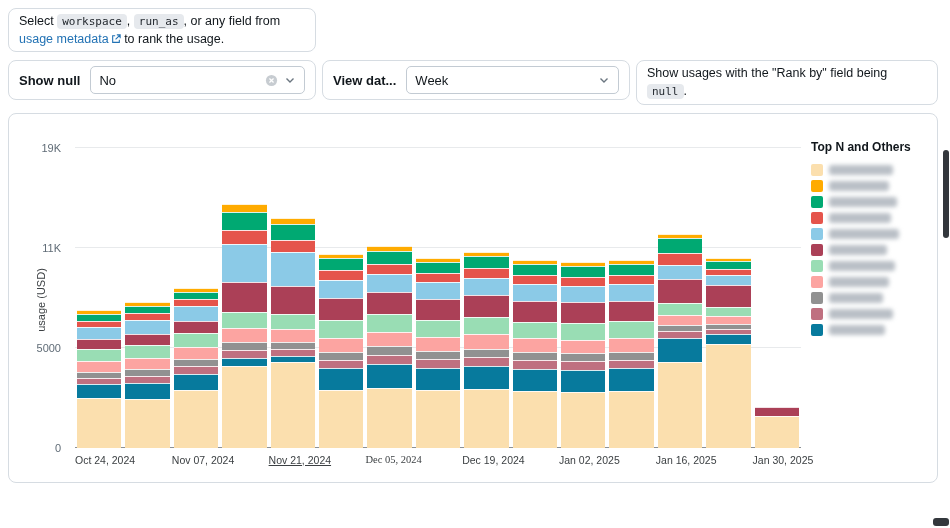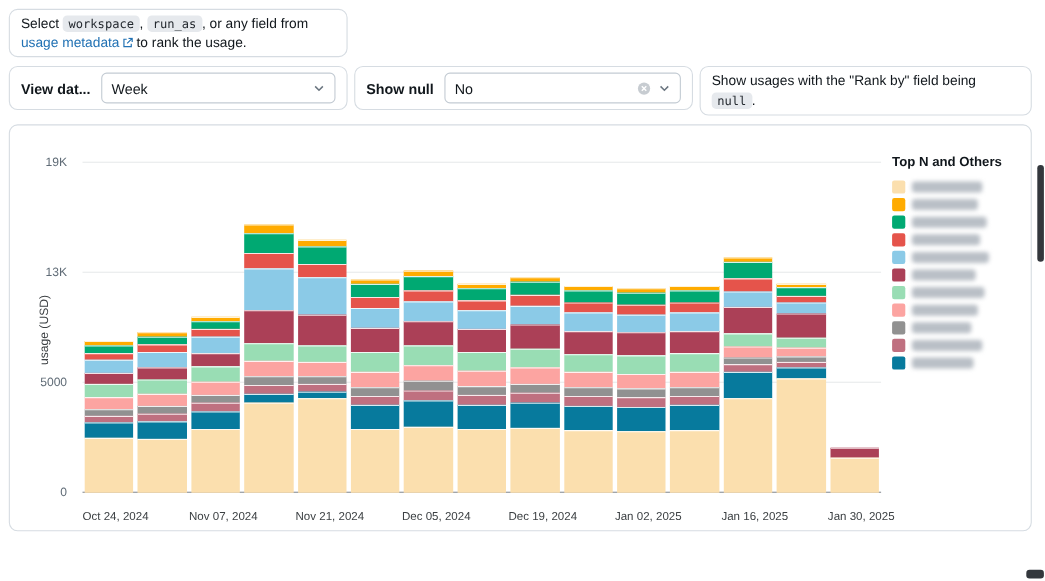--- a/index.html
+++ b/index.html
@@ -32,21 +32,21 @@
   .ylabel{position:absolute;left:-12px;top:170px;transform:rotate(-90deg);
     font-size:11px;color:#3C4043;white-space:nowrap}
   .y-axis{position:absolute;left:0;top:24px;width:48px;height:300px}
   .ytick{position:absolute;right:8px;transform:translateY(50%);font-size:11px;color:#5F6B76}
   .plot-area{position:relative;height:300px}
   .gridline{position:absolute;left:0;right:0;height:1px;background:#E8EAEC;z-index:0}
   .gridline.baseline{background:#8A9096}
   .bars{position:absolute;left:2px;right:2px;top:0;bottom:0;display:flex;gap:4px;z-index:1}
   .bar{flex:1;display:flex;flex-direction:column;justify-content:flex-end}
   .seg{width:100%;box-shadow:inset 0 1px 0 rgba(255,255,255,.85)}
-  .x-axis{position:relative;height:20px;margin-top:12px}
+  .x-axis{position:relative;height:20px;margin-top:2px}
   .xtick{position:absolute;top:4px;font-size:10.5px;color:#3C4043;white-space:nowrap}
   
   .legend{width:118px;padding:16px 0 0 4px;flex:none}
   .legend-title{font-size:12px;font-weight:700;margin-bottom:8px;color:#11171C}
   .legend-item{display:flex;align-items:center;gap:6px;height:16px}
   .legend-swatch{width:12px;height:12px;border-radius:2px;flex:none}
   .legend-label{height:10px;border-radius:3px;background:#B9BFC6;filter:blur(2px)}
   
   .v-thumb{position:absolute;right:1px;top:150px;width:6px;height:88px;
     background:#33373C;border-radius:3px}
@@ -69,56 +69,56 @@
               <path d="M5 2H2v8h8V7" fill="none" stroke="#2272B4" stroke-width="1.3"></path>
               <path d="M7 1h4v4M11 1L5.5 6.5" fill="none" stroke="#2272B4" stroke-width="1.3"></path>
             </svg></span>
         <span>to rank the usage.</span>
       </p>
     </div>
   </div>
 
   <div class="row">
     <div class="card filter-card">
-      <label>View dat...</label>
-      <div class="select">
-        <span class="val">Week</span>
-        <svg class="chev" width="12" height="12" viewBox="0 0 12 12">
-            <path d="M2.5 4.5L6 8l3.5-3.5" fill="none" stroke="#6B7680" stroke-width="1.4"></path>
-          </svg>
-      </div>
-    </div>
-    <div class="card filter-card">
       <label>Show null</label>
       <div class="select">
         <span class="val">No</span>
         <svg width="13" height="13" viewBox="0 0 14 14">
             <circle cx="7" cy="7" r="6" fill="#C7CCD1"></circle>
             <path d="M4.8 4.8l4.4 4.4M9.2 4.8l-4.4 4.4" stroke="#fff" stroke-width="1.4"></path>
           </svg>
         <svg class="chev" width="12" height="12" viewBox="0 0 12 12">
             <path d="M2.5 4.5L6 8l3.5-3.5" fill="none" stroke="#6B7680" stroke-width="1.4"></path>
           </svg>
       </div>
     </div>
+    <div class="card filter-card">
+      <label>View dat...</label>
+      <div class="select">
+        <span class="val">Week</span>
+        <svg class="chev" width="12" height="12" viewBox="0 0 12 12">
+            <path d="M2.5 4.5L6 8l3.5-3.5" fill="none" stroke="#6B7680" stroke-width="1.4"></path>
+          </svg>
+      </div>
+    </div>
     <div class="card hint-card">
       <p>
         <span>Show usages with the "Rank by" field being</span>
         <span class="chip">null</span><span>.</span>
       </p>
     </div>
   </div>
 
   <div class="card chart-card">
     <div class="plot-region">
       <div class="ylabel">usage (USD)</div>
       <div class="y-axis">
           <div class="ytick" style="bottom: 0%;">0</div>
           <div class="ytick" style="bottom: 33.3333%;">5000</div>
-          <div class="ytick" style="bottom: 66.6667%;">13K</div>
+          <div class="ytick" style="bottom: 66.6667%;">11K</div>
           <div class="ytick" style="bottom: 100%;">19K</div>
         </div>
       <div class="plot-area">
           <div class="gridline" style="bottom: 100%;"></div>
           <div class="gridline" style="bottom: 66.6667%;"></div>
           <div class="gridline" style="bottom: 33.3333%;"></div>
           <div class="gridline baseline" style="bottom: 0%;"></div>
         <div class="bars">
             <div class="bar">
               <div class="seg" style="height: 1.33333%; background: rgb(255, 171, 0);"></div>
@@ -304,22 +304,22 @@
             </div>
             <div class="bar">
               <div class="seg" style="height: 3%; background: rgb(171, 64, 87);"></div>
               <div class="seg" style="height: 10.6667%; background: rgb(251, 223, 174);"></div>
             </div>
           </div>
       </div>
       <div class="x-axis">
           <div class="xtick" style="left: 0%;">Oct 24, 2024</div>
           <div class="xtick" style="left: 13.3333%;">Nov 07, 2024</div>
-          <div class="xtick" style="left: 26.6667%;">Nov 21, 2024</div>
-          <div class="xtick" style="left: 40%;">Dec 05, 2024</div>
+          <div class="xtick" style="left: 26.6667%; text-decoration: underline;">Nov 21, 2024</div>
+          <div class="xtick" style="left: 40%; font-family: Liberation Serif, serif;">Dec 05, 2024</div>
           <div class="xtick" style="left: 53.3333%;">Dec 19, 2024</div>
           <div class="xtick" style="left: 66.6667%;">Jan 02, 2025</div>
           <div class="xtick" style="left: 80%;">Jan 16, 2025</div>
           <div class="xtick" style="left: 93.3333%;">Jan 30, 2025</div>
         </div>
     </div>
     <div class="legend">
       <div class="legend-title">Top N and Others</div>
       <div class="legend-items">
           <div class="legend-item">

